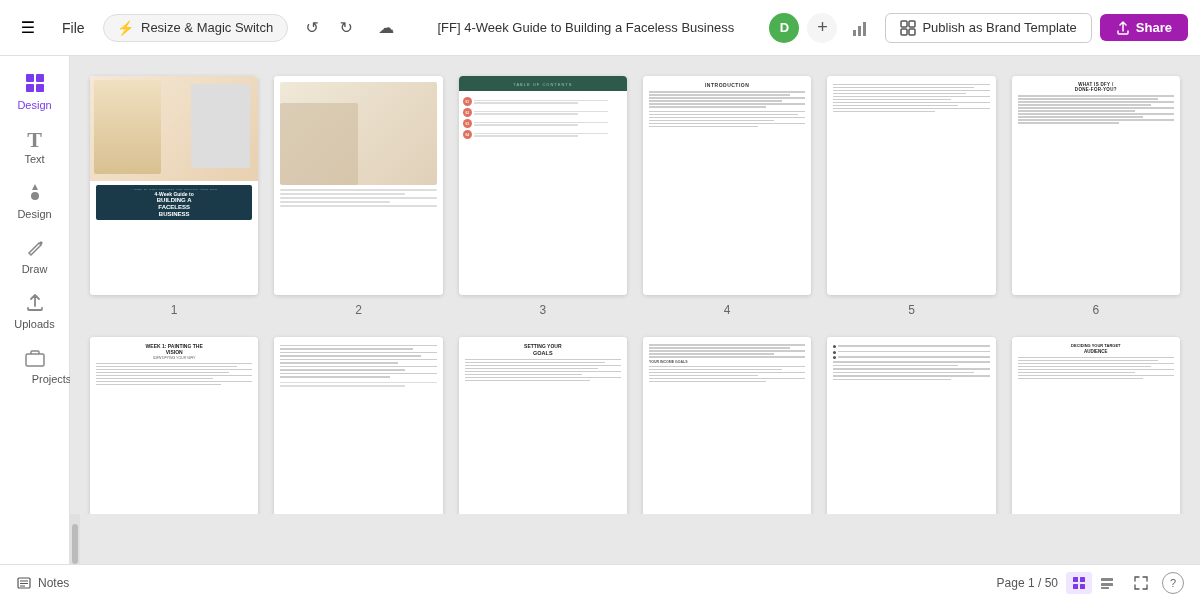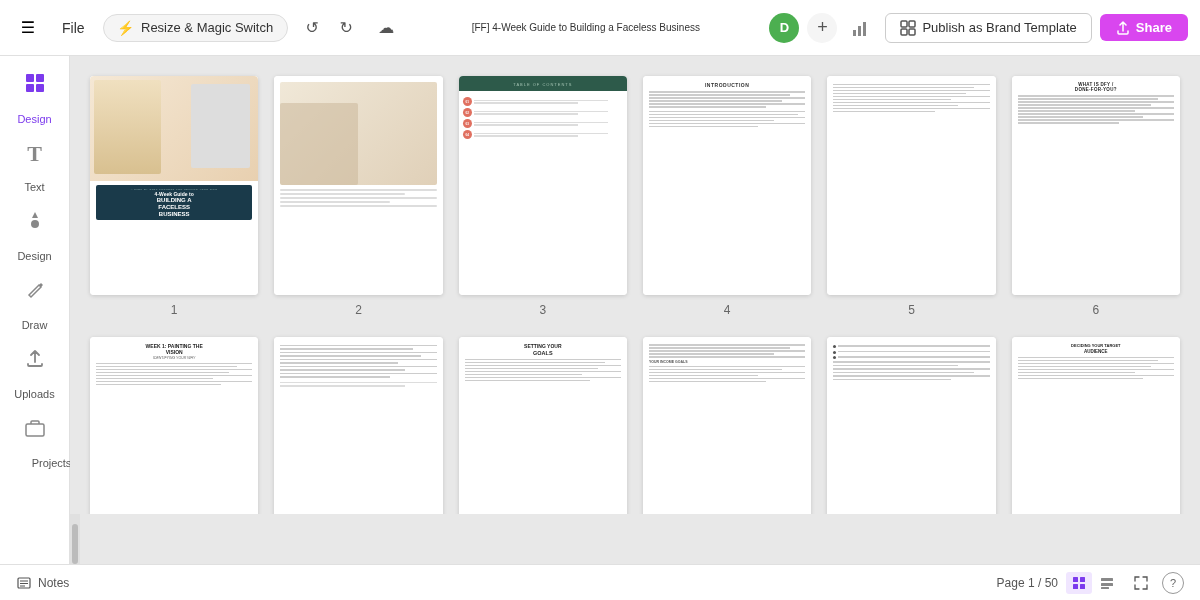--- a/index.html
+++ b/index.html
@@ -28,57 +28,57 @@
       background: #f5f5f5; border: 1px solid #ddd; border-radius: 20px;
       padding: 5px 14px; font-size: 13px; font-weight: 500; color: #333; cursor: pointer;
     }
     .resize-magic-btn .lightning { color: #7c3aed; font-size: 14px; }
     .undo-redo { display: flex; gap: 2px; }
     .icon-btn {
       width: 32px; height: 32px; display: flex; align-items: center; justify-content: center;
       border-radius: 4px; cursor: pointer; color: #555; font-size: 16px;
     }
     .cloud-btn { color: #555; }
-    .title-area { flex: 1; text-align: center; font-size: 10px; font-weight: 500; color: #333; }
+    .title-area { flex: 1; text-align: center; font-size: 13px; font-weight: 500; color: #333; }
     .top-bar-right { display: flex; align-items: center; gap: 8px; }
     .user-avatar {
       width: 30px; height: 30px; background: #4caf50; border-radius: 50%;
       display: flex; align-items: center; justify-content: center; color: white; font-size: 13px; font-weight: bold;
     }
     .add-btn {
       width: 30px; height: 30px; background: #f5f5f5; border-radius: 50%;
       display: flex; align-items: center; justify-content: center; cursor: pointer; font-size: 18px; color: #555;
     }
     .analytics-btn {
       width: 32px; height: 32px; display: flex; align-items: center; justify-content: center;
       border-radius: 4px; cursor: pointer; color: #555;
     }
     .publish-brand-btn {
       display: flex; align-items: center; gap: 6px;
       border: 1.5px solid #ccc; border-radius: 6px;
       padding: 6px 14px; font-size: 13px; font-weight: 500; color: #333; cursor: pointer; background: #fff;
     }
     .share-btn {
       display: flex; align-items: center; gap: 6px;
-      background: #d946ef; border-radius: 6px;
+      background: #a21caf; border-radius: 6px;
       padding: 6px 16px; font-size: 13px; font-weight: 600; color: #fff; cursor: pointer;
     }
 
     
     .main-content { display: flex; flex: 1; overflow: hidden; }
 
     
     .left-sidebar {
       width: 70px; background: #fff; border-right: 1px solid #e0e0e0;
       display: flex; flex-direction: column; align-items: center;
       padding: 8px 0; gap: 0; flex-shrink: 0;
     }
     .sidebar-item {
       width: 60px; display: flex; flex-direction: column; align-items: center;
-      padding: 8px 4px; border-radius: 8px; cursor: pointer; gap: 14px;
+      padding: 8px 4px; border-radius: 8px; cursor: pointer; gap: 0;
       color: #555; font-size: 11px;
     }
     .sidebar-item .icon { font-size: 20px; color: #555; }
     .sidebar-item.active { color: #7c3aed; }
     .sidebar-item.active .icon { color: #7c3aed; }
 
     
     .canvas-area {
       flex: 1; background: #e8e8e8; overflow: hidden; position: relative; display: flex; flex-direction: column;
     }

